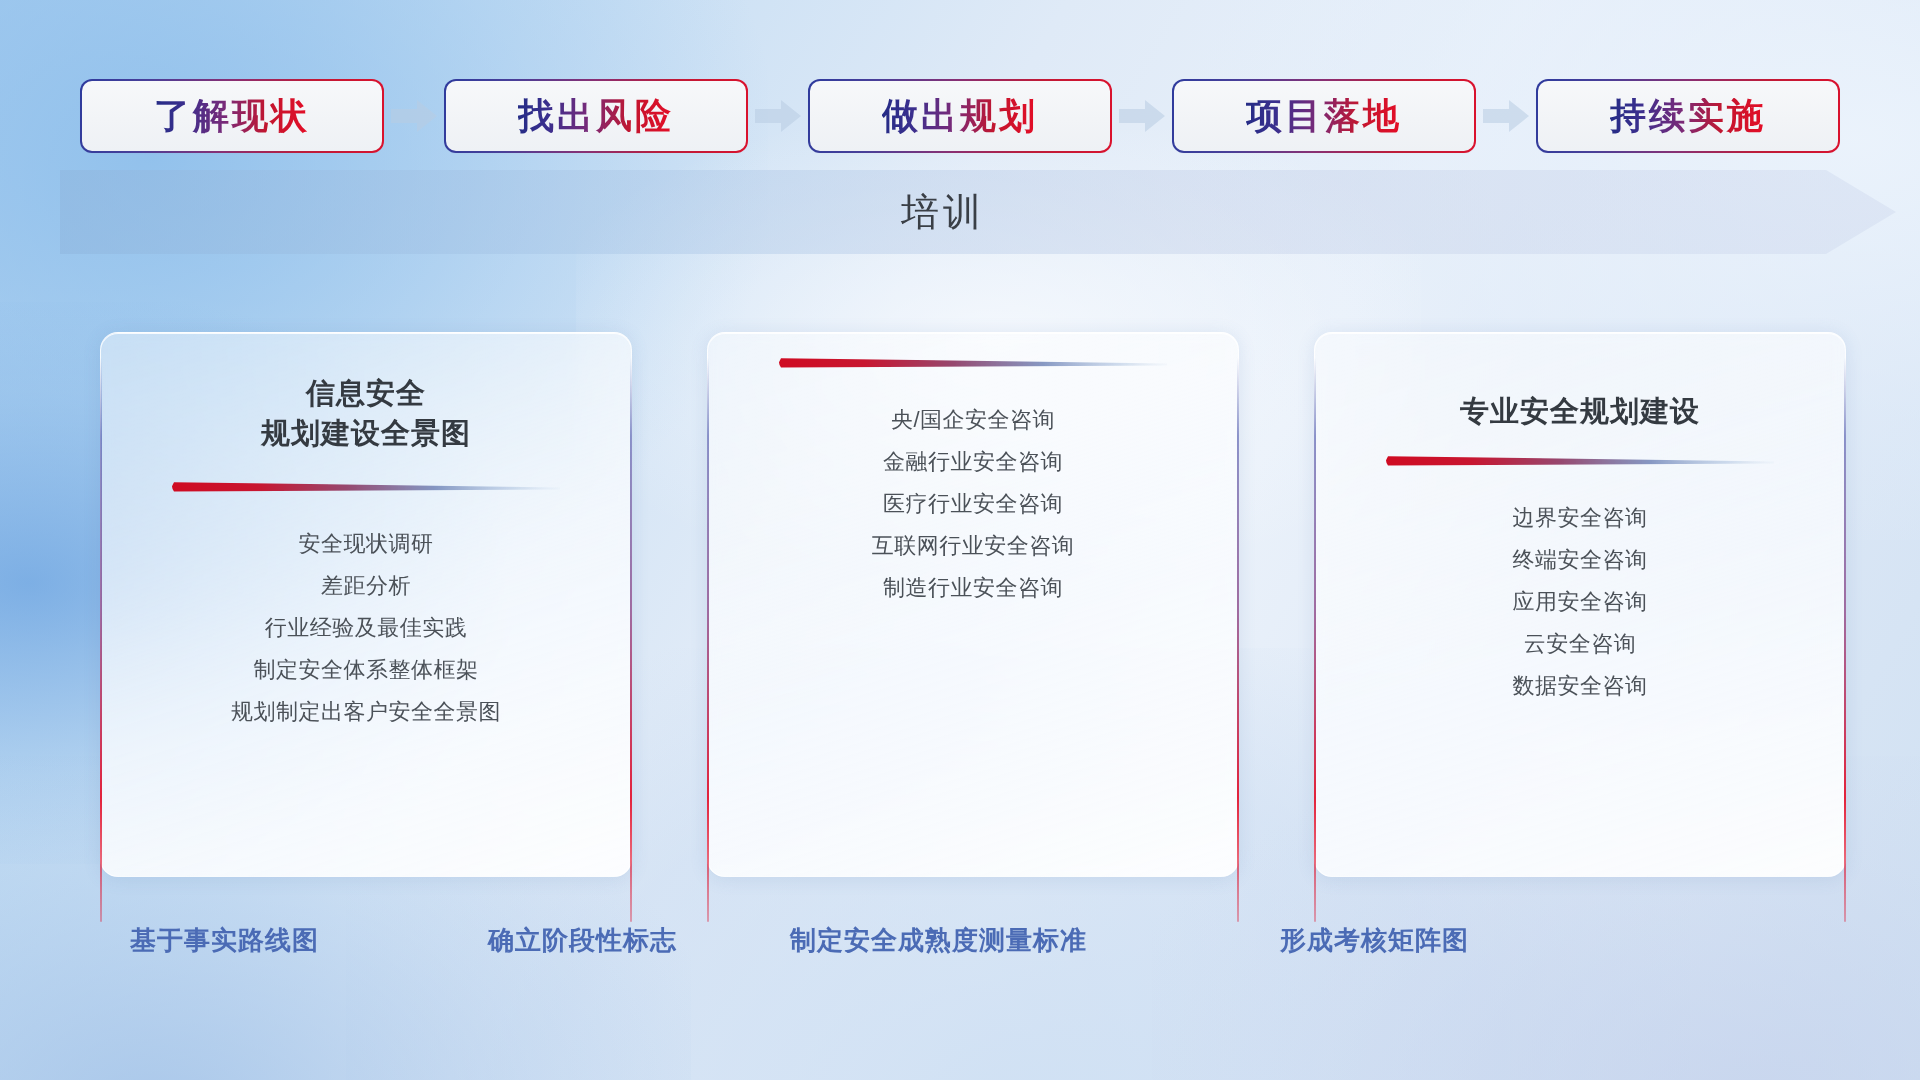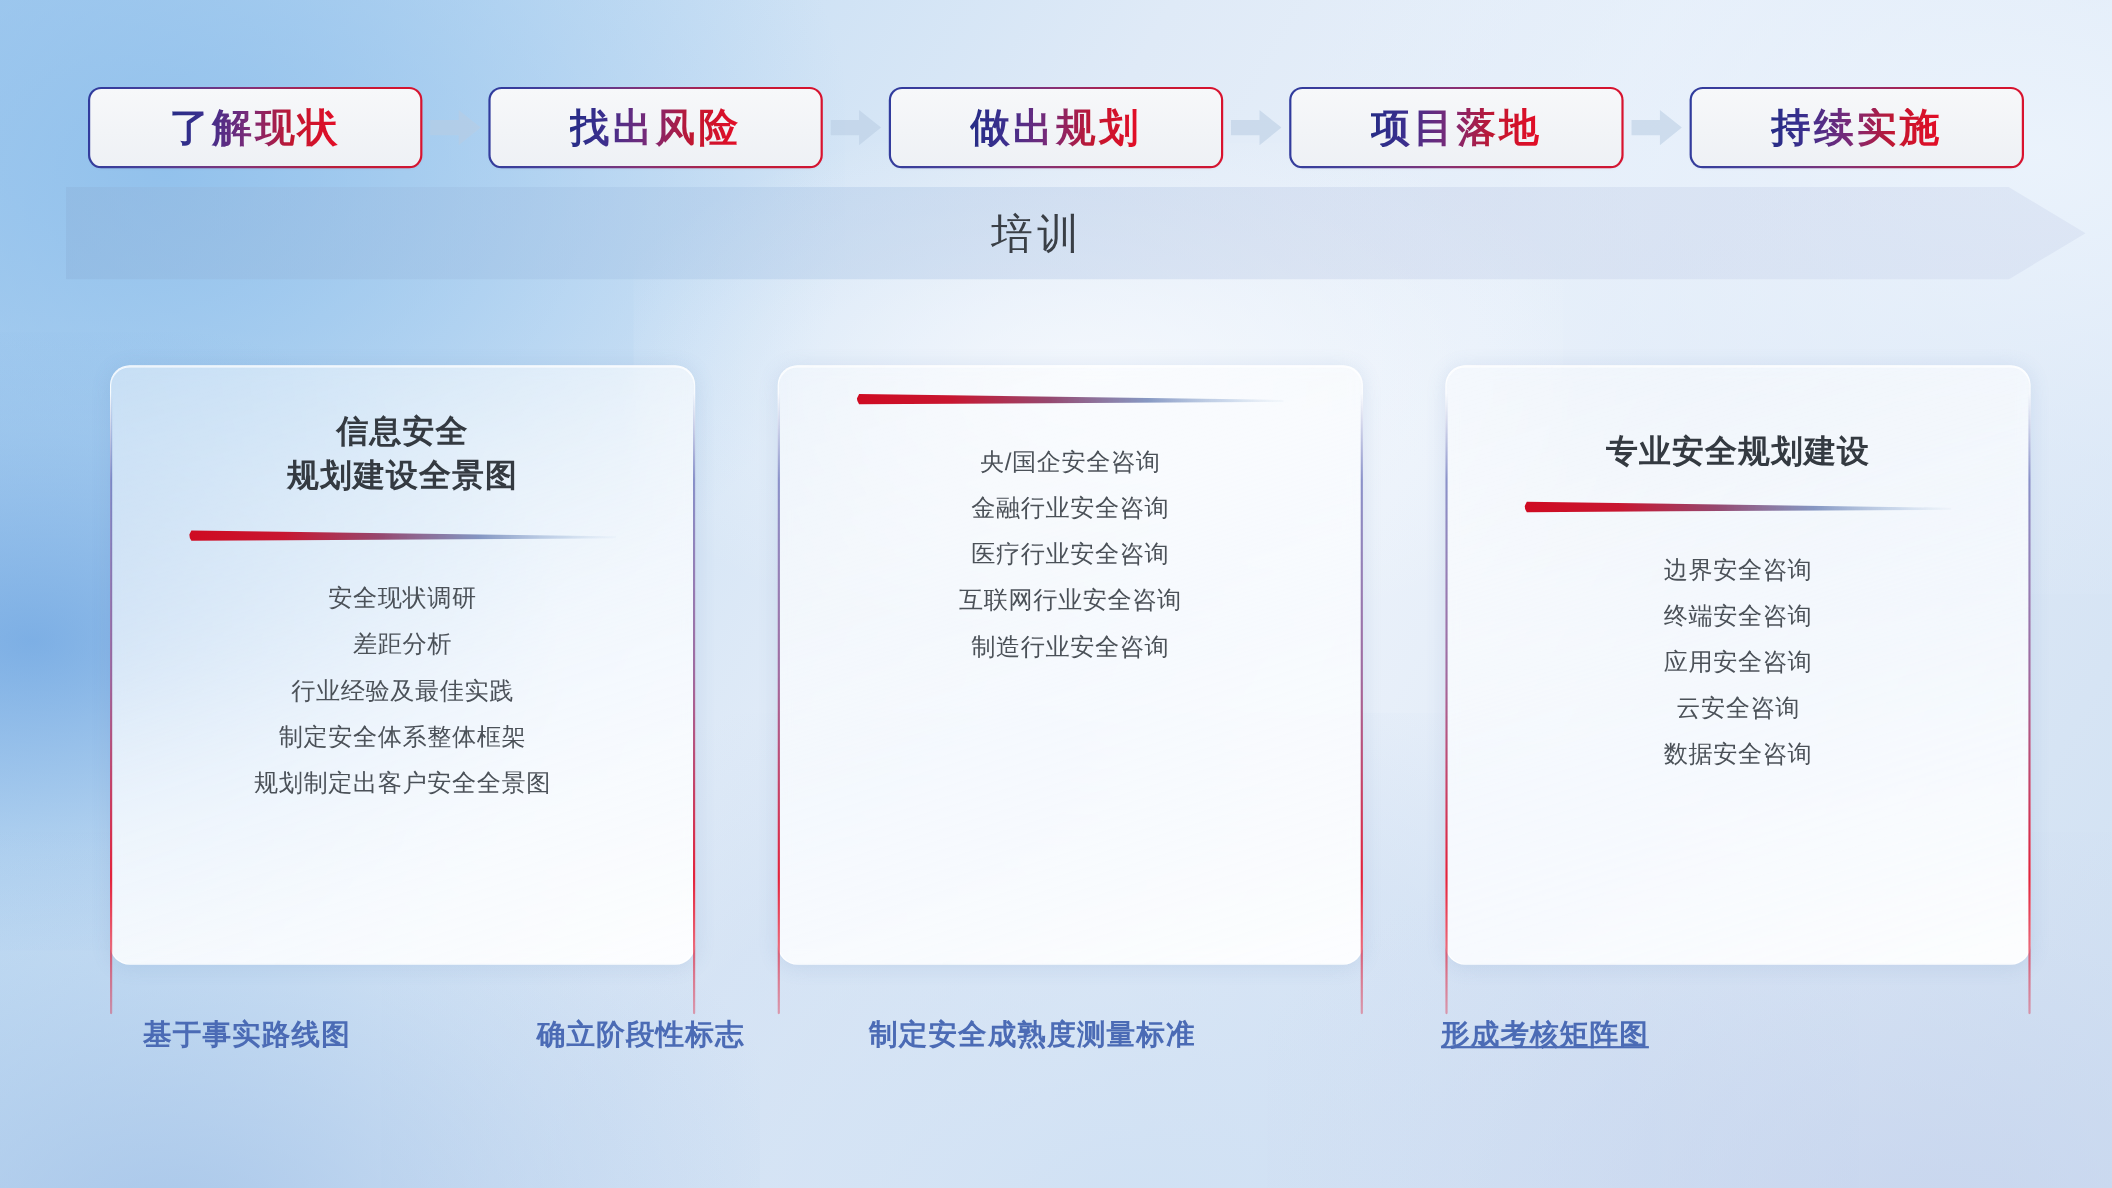--- a/index.html
+++ b/index.html
@@ -262,16 +262,16 @@
           <li>云安全咨询</li>
           <li>数据安全咨询</li>
         </ul>
       </div>
     </div>
 
   <div id="footer">
       <div class="fcap" style="left: 130px;">基于事实路线图</div>
       <div class="fcap" style="left: 488px;">确立阶段性标志</div>
       <div class="fcap" style="left: 790px;">制定安全成熟度测量标准</div>
-      <div class="fcap" style="left: 1310px; text-decoration: underline;">形成考核矩阵图</div>
+      <div class="fcap" style="left: 1280px;">形成考核矩阵图</div>
     </div>
 
 </div>
 
 </body></html>

